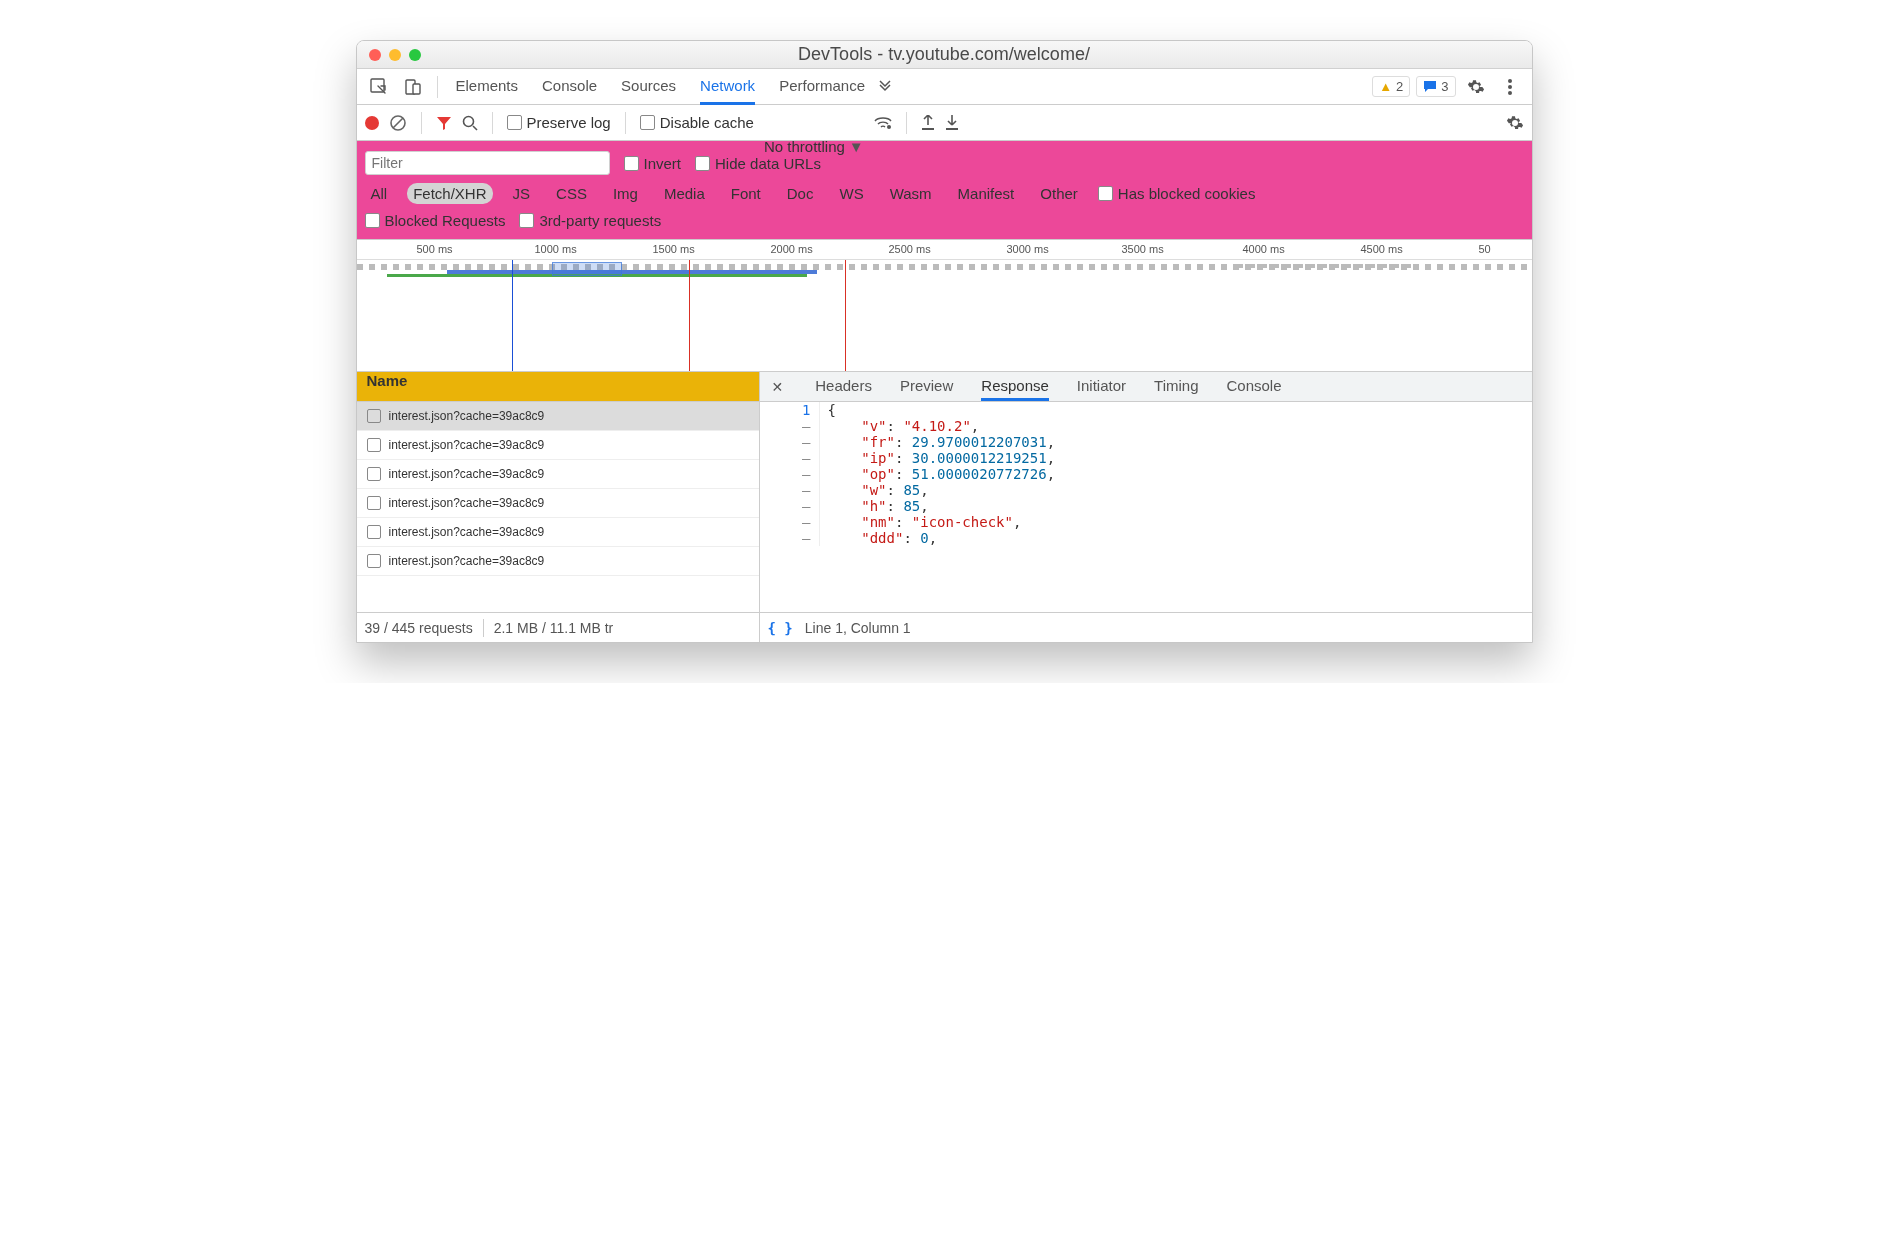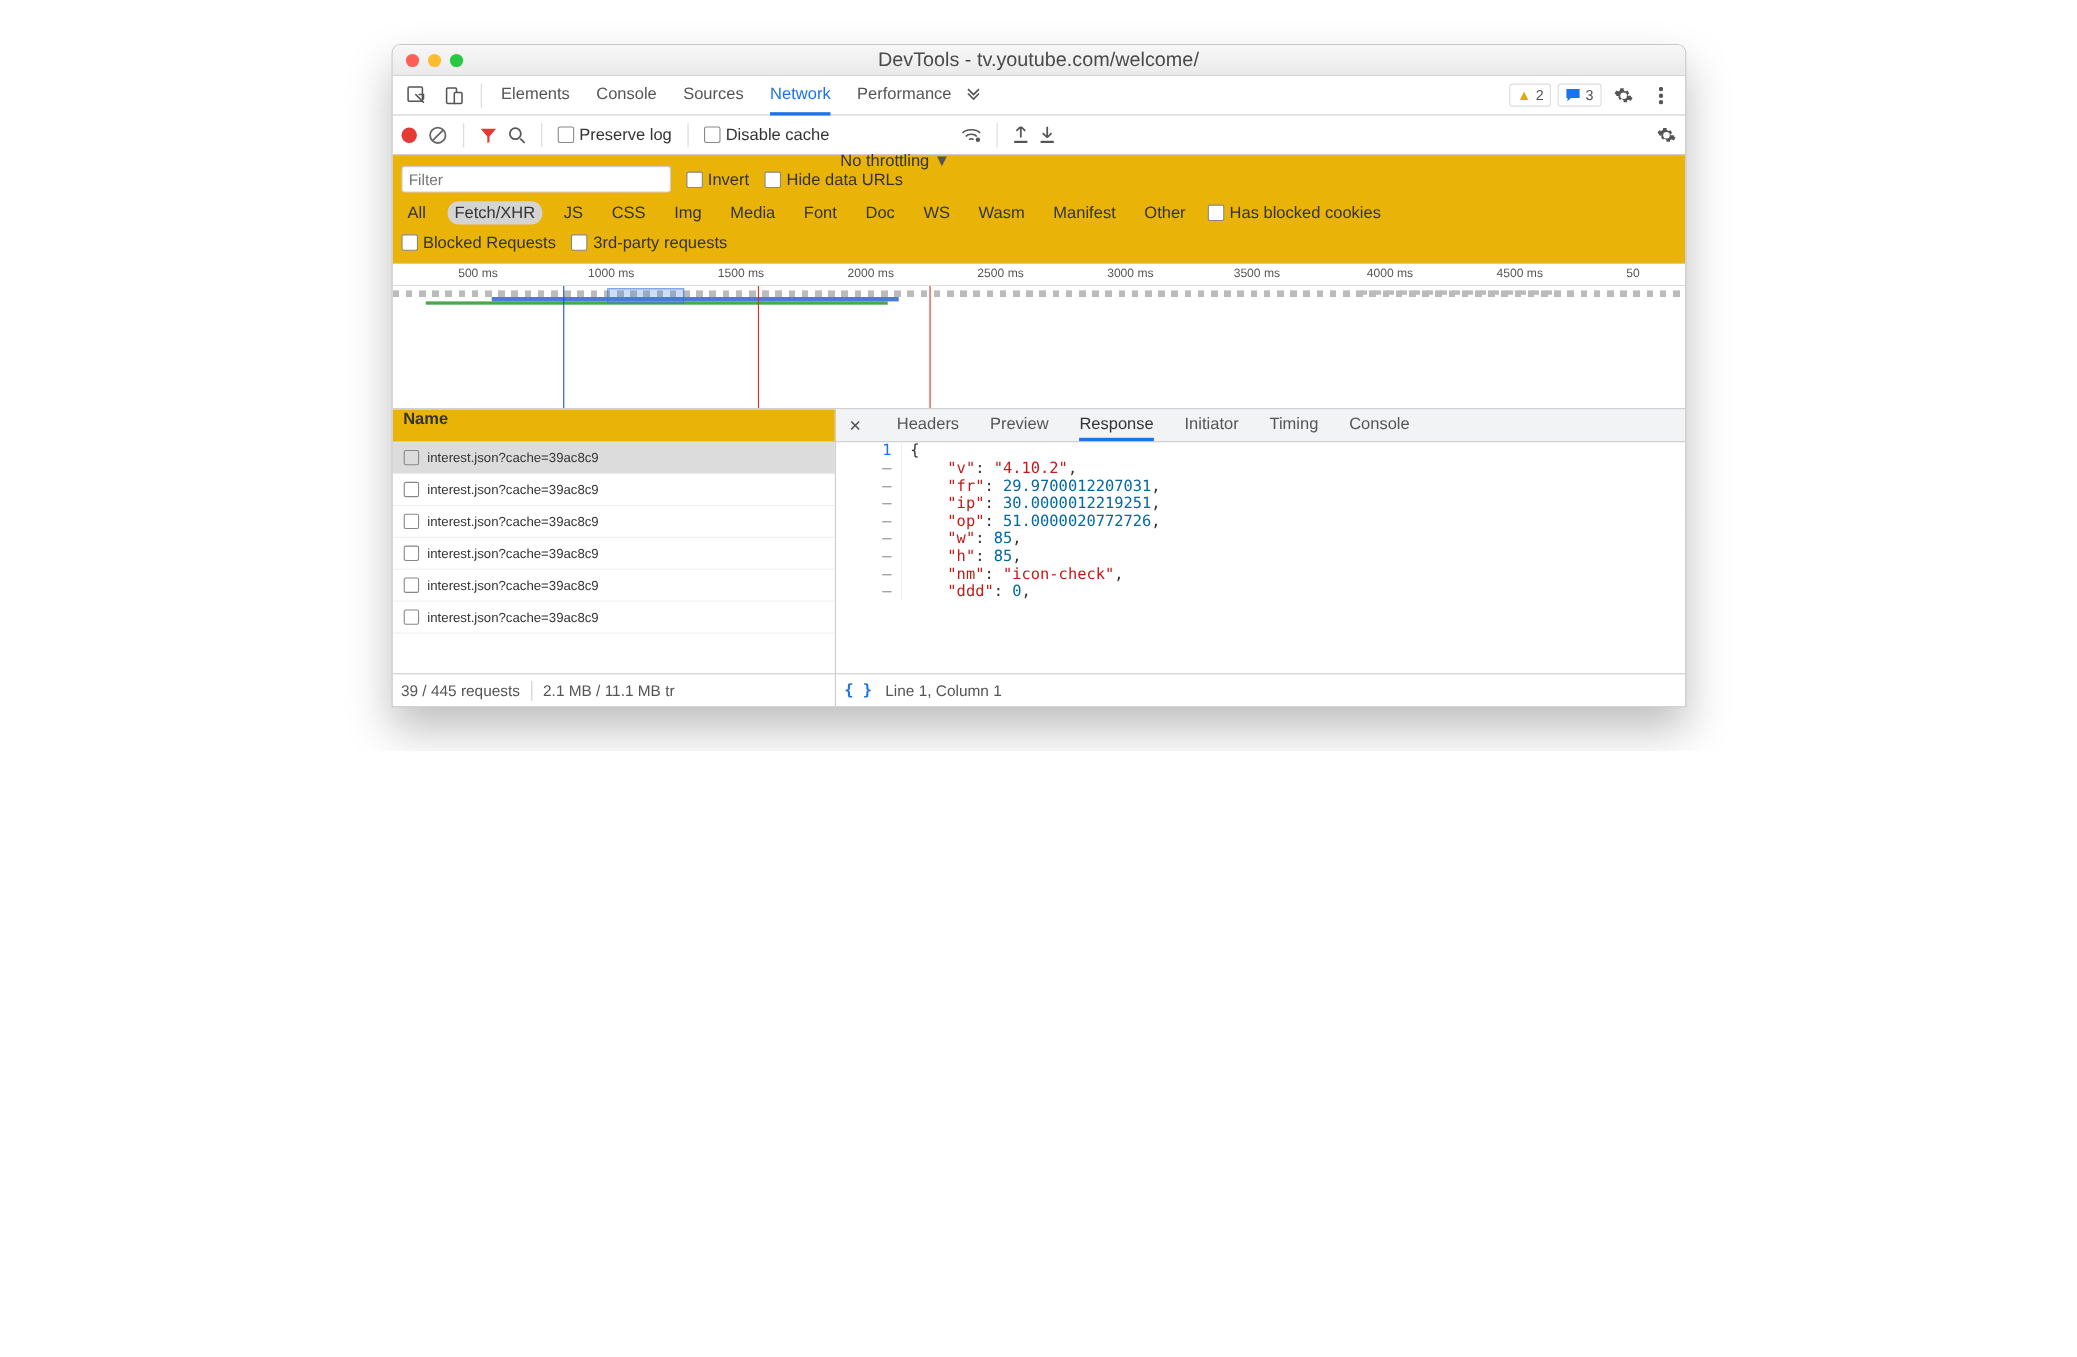--- a/index.html
+++ b/index.html
@@ -28,21 +28,21 @@
 .badge .msg { color:#1a73e8; }
 
 
 .toolbar { display:flex; align-items:center; height:36px; border-bottom:1px solid #ccc; padding:0 8px; gap:10px; font-size:15px; color:#333; }
 .toolbar .circle { width:14px; height:14px; border-radius:50%; background:#e53935; }
 .toolbar .funnel { color:#e53935; }
 .check { display:flex; align-items:center; gap:5px; }
 .checkbox { width:15px; height:15px; border:1.5px solid #888; border-radius:2px; background:#fff; }
 
 
-.filter-rows { background:#eab308; border-bottom:1px solid #ccc; padding:6px 8px; font-size:15px; }
+.filter-rows { background:#ec4899; border-bottom:1px solid #ccc; padding:6px 8px; font-size:15px; }
 .frow { display:flex; align-items:center; gap:14px; flex-wrap:wrap; padding:4px 0; }
 .filter-input { width:245px; height:24px; background:#fff; border:1px solid #d0d0d0; border-radius:3px; padding:0 6px; font-size:14px; color:#333; }
 .filter-type { color:#333; cursor:pointer; padding:2px 6px; border-radius:10px; }
 .filter-type.active { background:#d4d4d4; }
 
 
 .timeline { height:132px; border-bottom:1px solid #ccc; position:relative; overflow:hidden; }
 .timeline-ruler { height:20px; border-bottom:1px solid #ddd; position:relative; font-size:11px; color:#555; }
 .timeline-ruler .tick { position:absolute; top:3px; }
 .timeline-body { position:absolute; inset:20px 0 0 0; }

